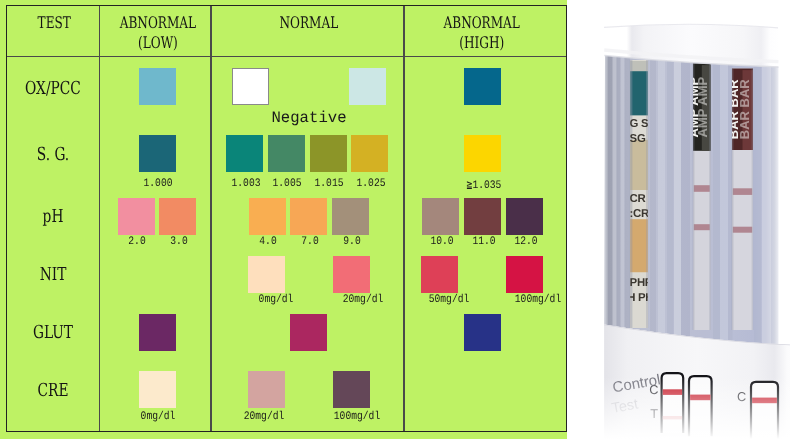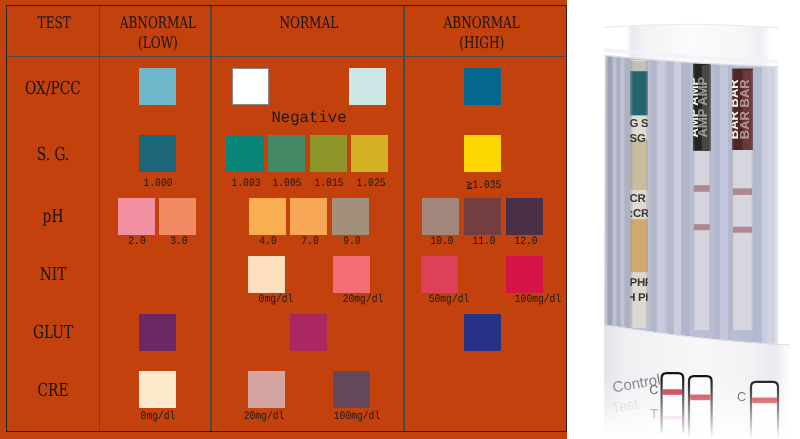--- a/index.html
+++ b/index.html
@@ -1,19 +1,19 @@
 <!DOCTYPE html>
 <html><head>
 <meta charset="utf-8">
 <title>Urinalysis Reagent Strip Colour Chart</title>
 <style>
   html,body{margin:0;padding:0;background:#ffffff;
             -webkit-font-smoothing:antialiased;text-rendering:geometricPrecision;}
   body{width:800px;height:439px;overflow:hidden;font-family:"Liberation Serif",serif;}
-  #page{position:relative;width:800px;height:439px;background:#c2410c;}
+  #page{position:relative;width:800px;height:439px;background:#bef264;}
 
   
   #chart{position:absolute;left:5.8px;top:5.0px;width:561.4px;height:427.2px;box-sizing:border-box;
          border:1.2px solid #232323;}
   .vline{position:absolute;top:0;bottom:0;width:1.2px;background:#4a4a4a;}
   .hline{position:absolute;left:0;right:0;height:1.2px;background:#4a4a4a;}
 
   .hdr{position:absolute;text-align:center;font-family:"DejaVu Serif",serif;
        font-stretch:condensed;font-size:16px;line-height:19.6px;color:#141414;
        white-space:nowrap;transform:scale3d(.84,1,1);}

